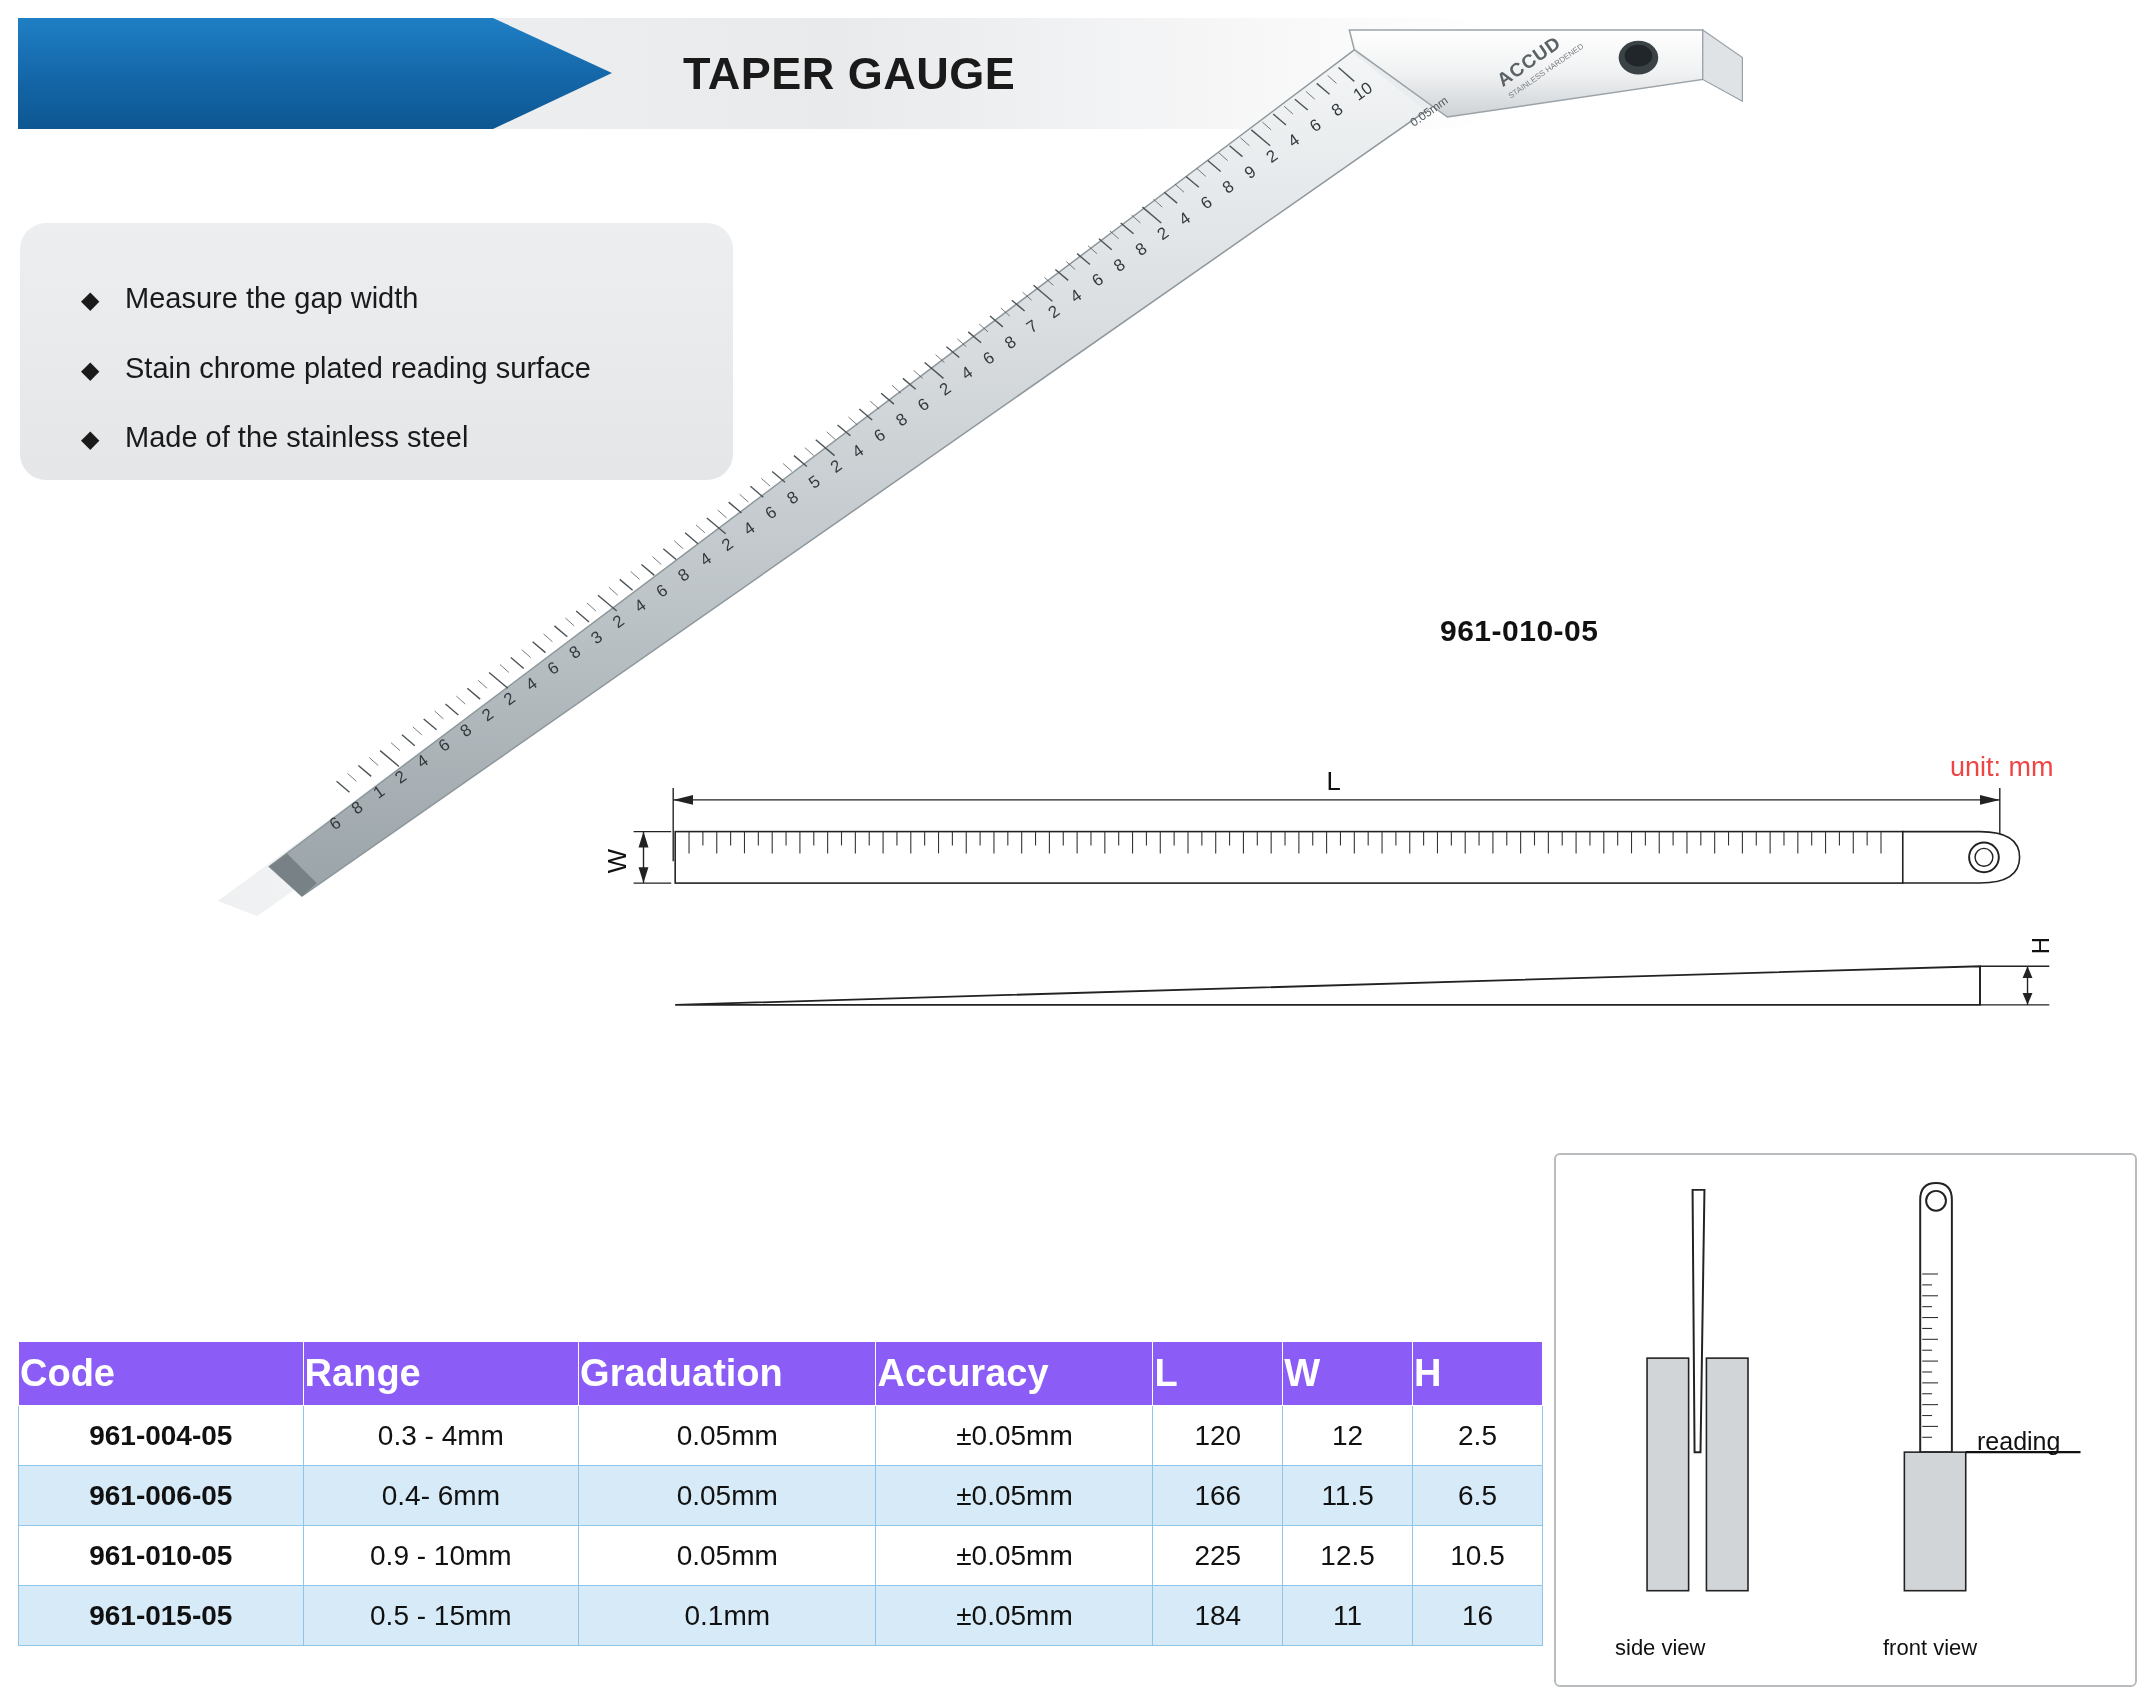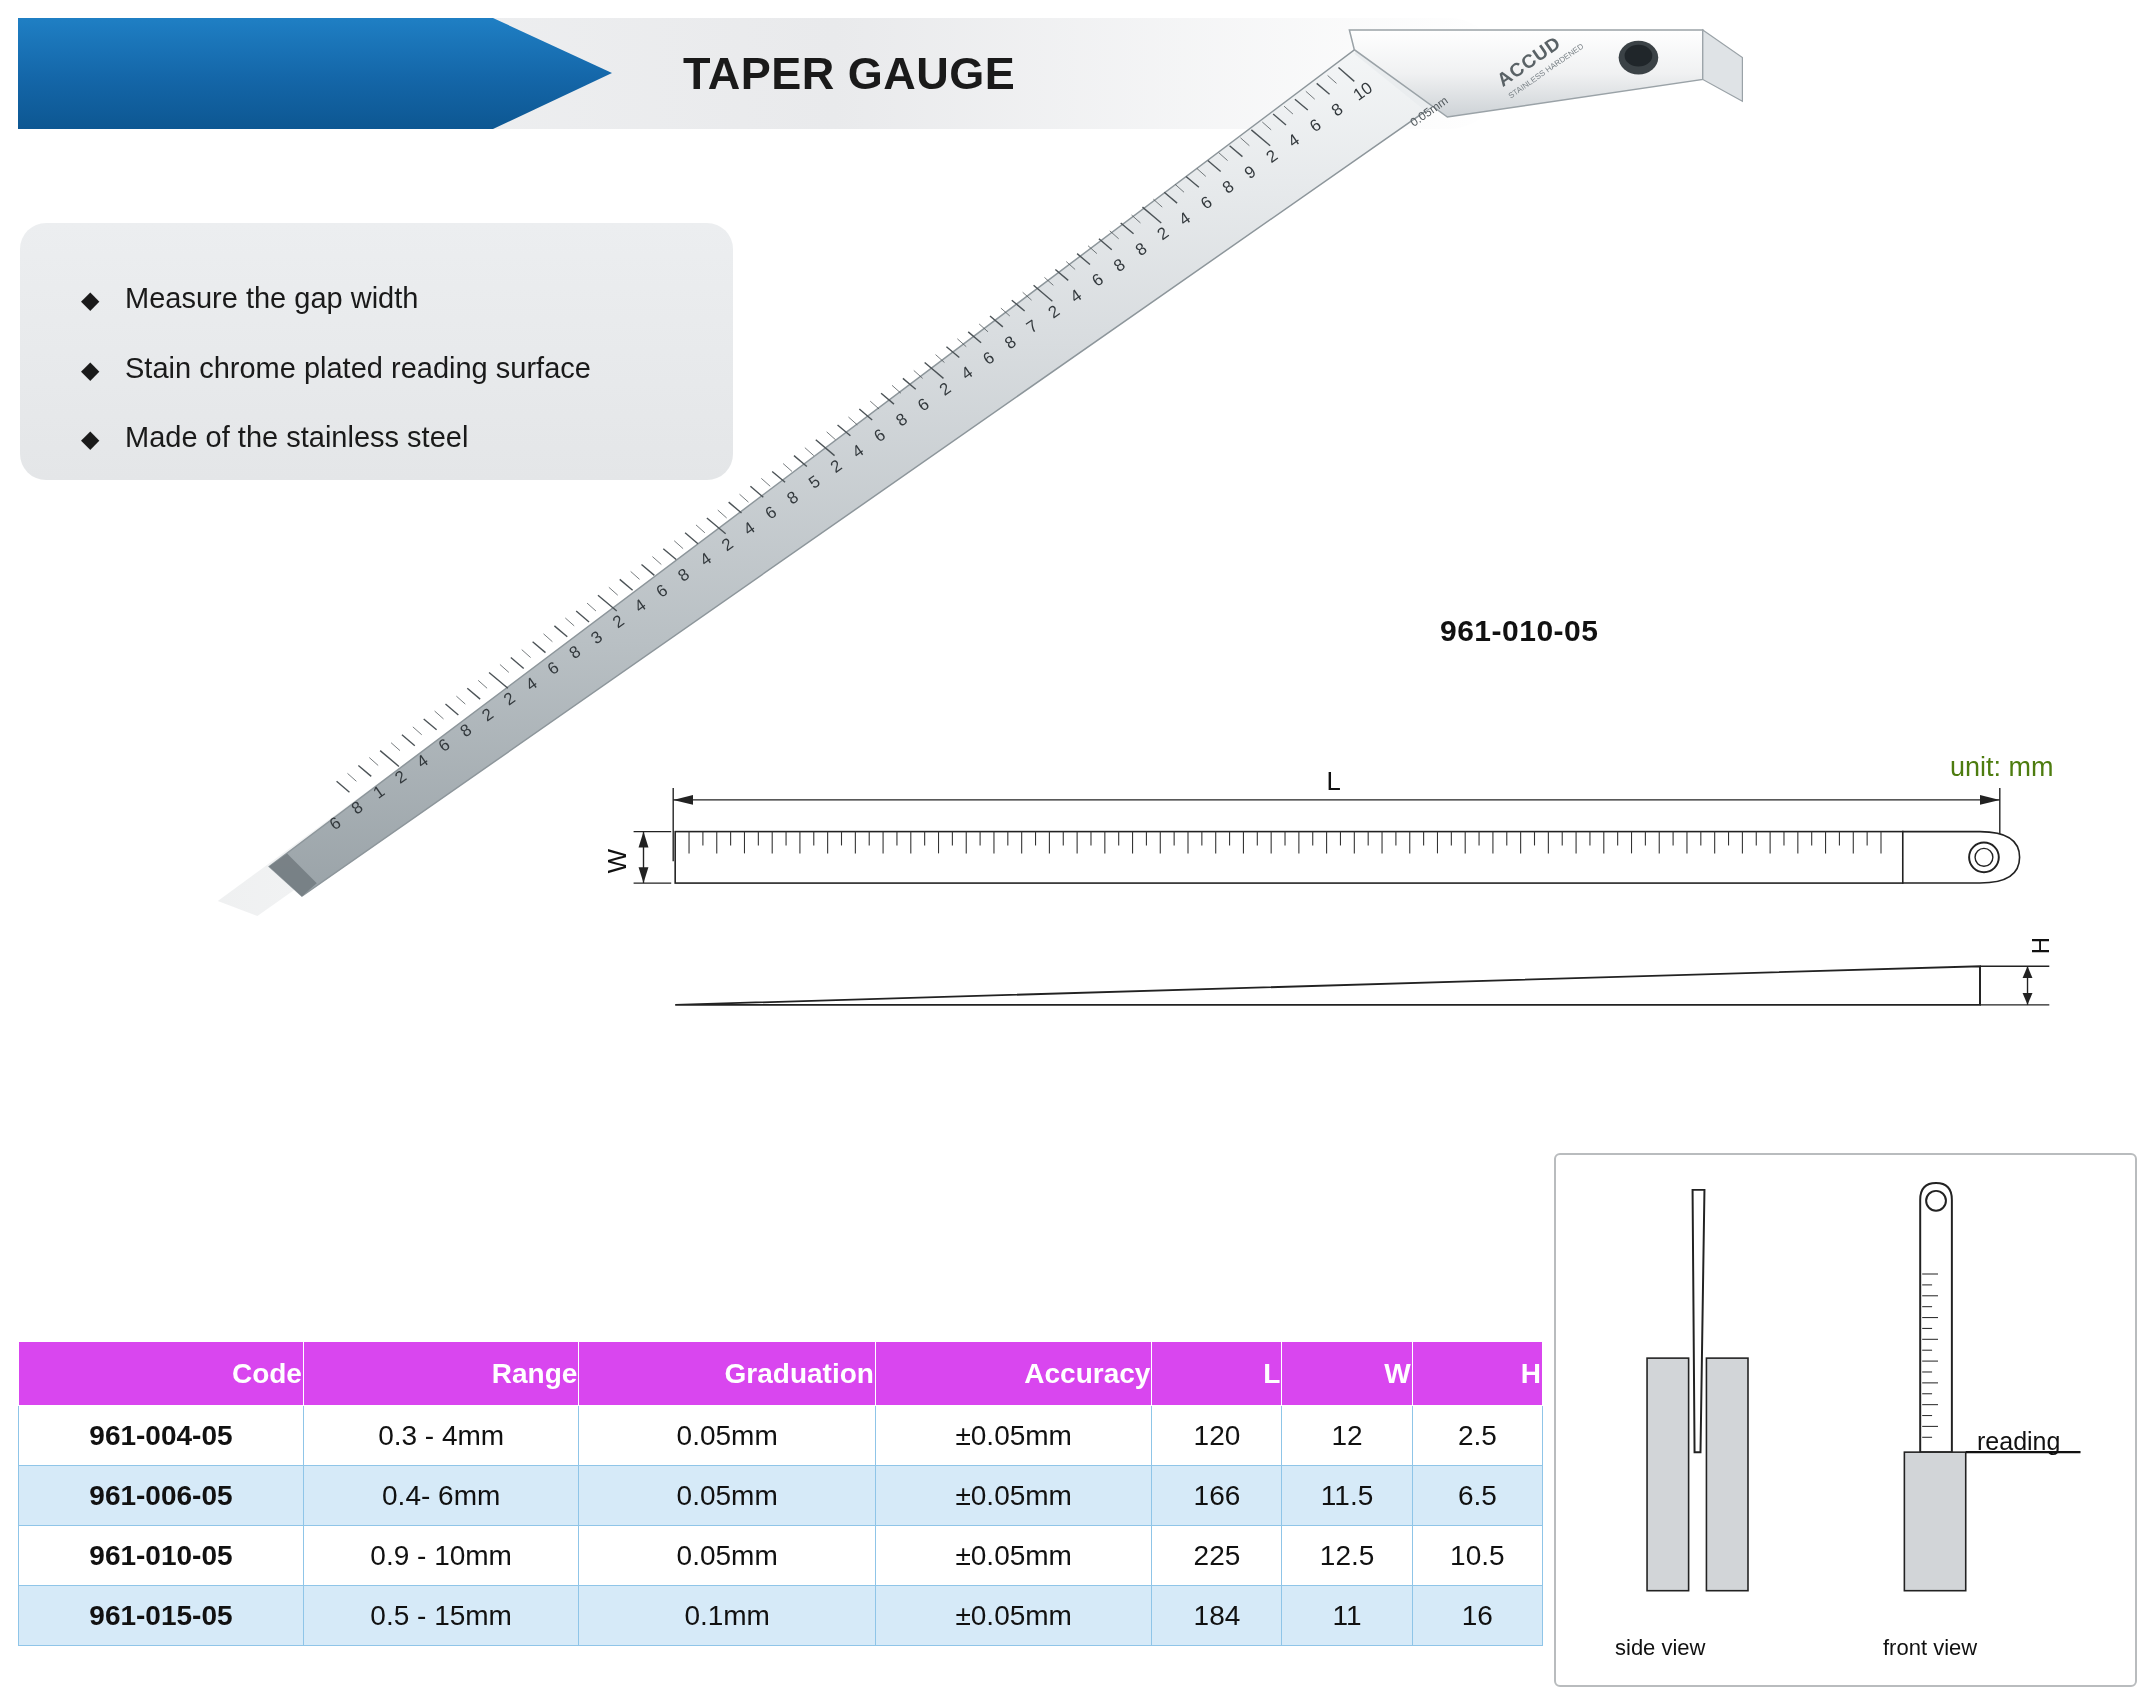--- a/index.html
+++ b/index.html
@@ -107,21 +107,21 @@
     font-weight: bold;
     color: #111;
     letter-spacing: 0.5px;
   }
 
   .unit-label {
     position: absolute;
     left: 1950px;
     top: 752px;
     font-size: 27px;
-    color: #4d7c0f;
+    color: #ef4444;
   }
 
   
   .drawing {
     position: absolute;
     left: 594px;
     top: 772px;
     width: 1485px;
     height: 337px;
   }
@@ -129,27 +129,27 @@
   
   .spec-table {
     position: absolute;
     left: 18px;
     top: 1341px;
     width: 1525px;
     border-collapse: collapse;
     font-size: 28px;
   }
   .spec-table th {
-    background: #d946ef;
+    background: #8b5cf6;
     color: #fff;
     font-weight: bold;
     height: 61px;
     border: 1px solid #ffffff;
-    text-align: right;
-    font-size: 28px;
+    text-align: left;
+    font-size: 38px;
   }
   .spec-table td {
     height: 57px;
     border: 1px solid #8fc5e8;
     text-align: center;
     color: #111;
   }
   .spec-table tr.alt td {
     background: #d6eaf8;
   }

